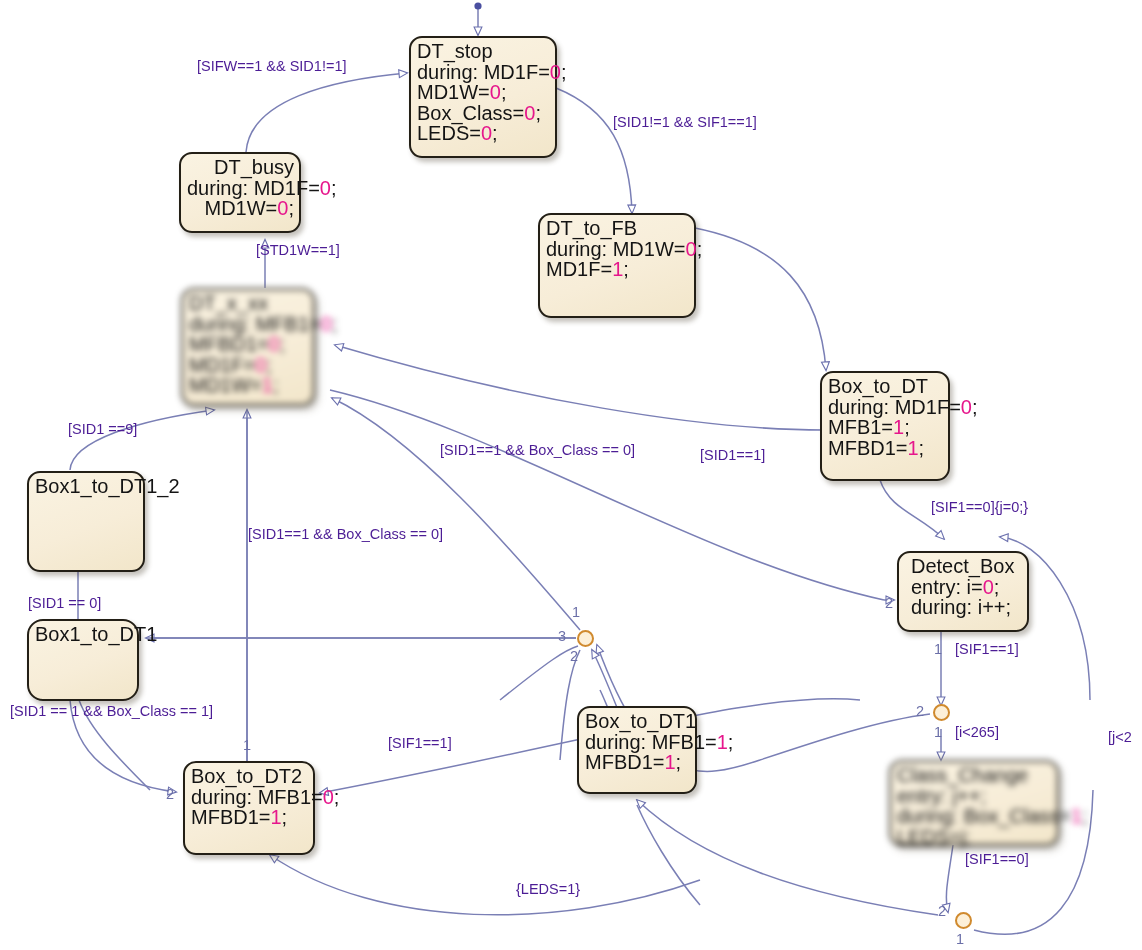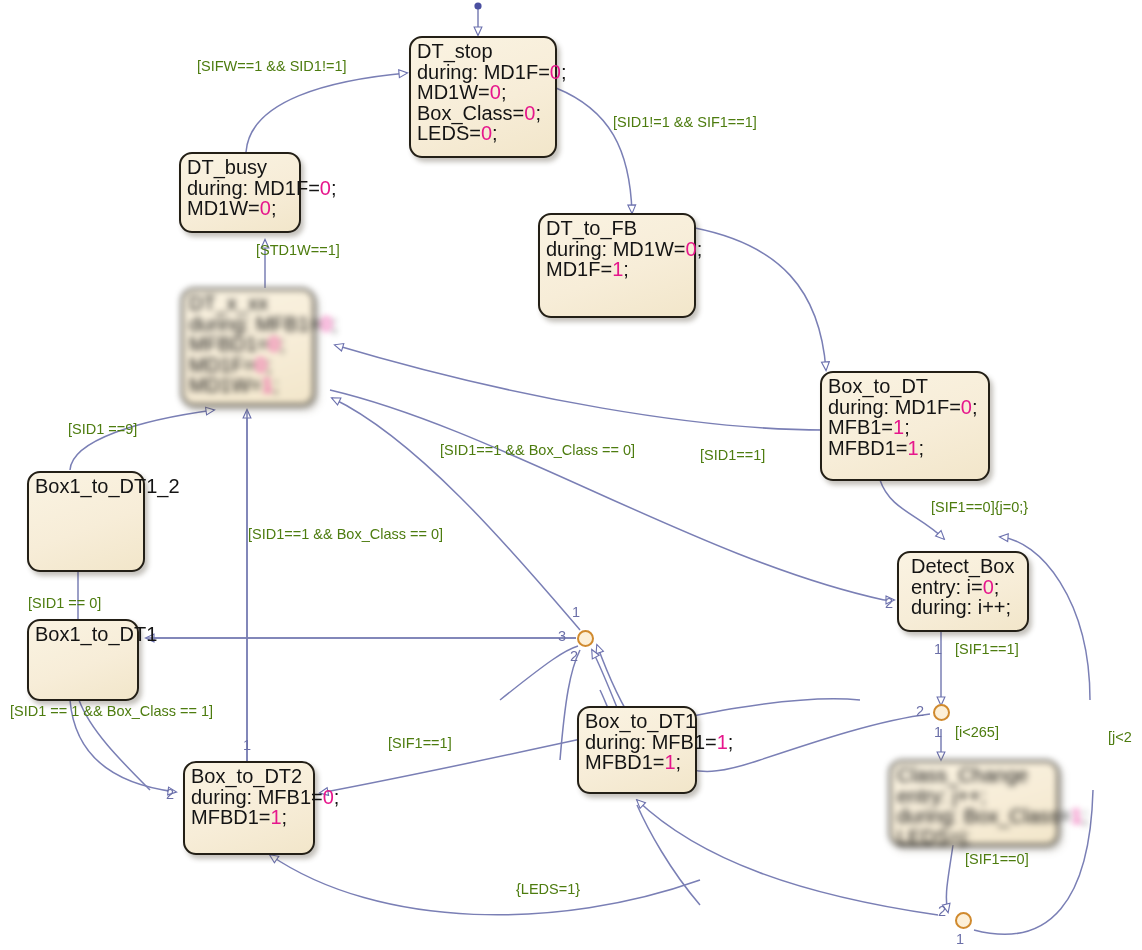--- a/index.html
+++ b/index.html
@@ -23,21 +23,21 @@
   }
   .state .ln{display:block;}
   .pink{color:#e6168c;}
   .blurred{filter:blur(3.4px);}
 
   
   .tlabel{
     position:absolute;
     font-size:14.5px;
     line-height:16px;
-    color:#4d7c0f;
+    color:#4c1d95;
     white-space:nowrap;
   }
   .jnum{
     position:absolute;
     font-size:14.5px;
     color:#6b6fa8;
     white-space:nowrap;
   }
 
   
@@ -132,58 +132,58 @@
   </svg>
 
   <div class="state" style="left:409px;top:36px;width:148px;height:122px;">
     <span class="ln">DT_stop</span>
     <span class="ln"><span>during: MD1F=</span><span class="pink">0</span><span>;</span></span>
     <span class="ln"><span>MD1W=</span><span class="pink">0</span><span>;</span></span>
     <span class="ln"><span>Box_Class=</span><span class="pink">0</span><span>;</span></span>
     <span class="ln"><span>LEDS=</span><span class="pink">0</span><span>;</span></span>
   </div>
 
-  <div class="state" style="left:179px;top:152px;width:122px;height:81px;">
+  <div class="state" style="left:179px;top:152px;width:122px;height:81px;text-align:right;">
     <span class="ln">DT_busy</span>
     <span class="ln"><span>during: MD1F=</span><span class="pink">0</span><span>;</span></span>
     <span class="ln"><span>MD1W=</span><span class="pink">0</span><span>;</span></span>
   </div>
 
   <div class="state blurred" style="left:181px;top:288px;width:134px;height:118px;">
     <span class="ln">DT_x_xx</span>
     <span class="ln"><span>during: MFB1=</span><span class="pink">0</span><span>;</span></span>
     <span class="ln"><span>MFBD1=</span><span class="pink">0</span><span>;</span></span>
     <span class="ln"><span>MD1F=</span><span class="pink">0</span><span>;</span></span>
     <span class="ln"><span>MD1W=</span><span class="pink">1</span><span>;</span></span>
   </div>
 
   <div class="state" style="left:538px;top:213px;width:158px;height:105px;">
     <span class="ln">DT_to_FB</span>
     <span class="ln"><span>during: MD1W=</span><span class="pink">0</span><span>;</span></span>
     <span class="ln"><span>MD1F=</span><span class="pink">1</span><span>;</span></span>
   </div>
 
-  <div class="state" style="left:820px;top:371px;width:170px;height:110px;">
+  <div class="state" style="left:820px;top:371px;width:130px;height:110px;">
     <span class="ln">Box_to_DT</span>
     <span class="ln"><span>during: MD1F=</span><span class="pink">0</span><span>;</span></span>
     <span class="ln"><span>MFB1=</span><span class="pink">1</span><span>;</span></span>
     <span class="ln"><span>MFBD1=</span><span class="pink">1</span><span>;</span></span>
   </div>
 
   <div class="state" style="left:897px;top:551px;width:132px;height:81px;padding-left:12px;">
     <span class="ln">Detect_Box</span>
     <span class="ln"><span>entry: i=</span><span class="pink">0</span><span>;</span></span>
     <span class="ln">during: i++;</span>
   </div>
 
   <div class="state" style="left:27px;top:471px;width:118px;height:101px;">
     <span class="ln">Box1_to_DT1_2</span>
   </div>
 
-  <div class="state" style="left:27px;top:619px;width:112px;height:82px;">
+  <div class="state" style="left:27px;top:619px;width:112px;height:82px;border-radius:16px;">
     <span class="ln">Box1_to_DT1</span>
   </div>
 
   <div class="state" style="left:183px;top:761px;width:132px;height:94px;">
     <span class="ln">Box_to_DT2</span>
     <span class="ln"><span>during: MFB1=</span><span class="pink">0</span><span>;</span></span>
     <span class="ln"><span>MFBD1=</span><span class="pink">1</span><span>;</span></span>
   </div>
 
   <div class="state" style="left:577px;top:706px;width:120px;height:88px;">

